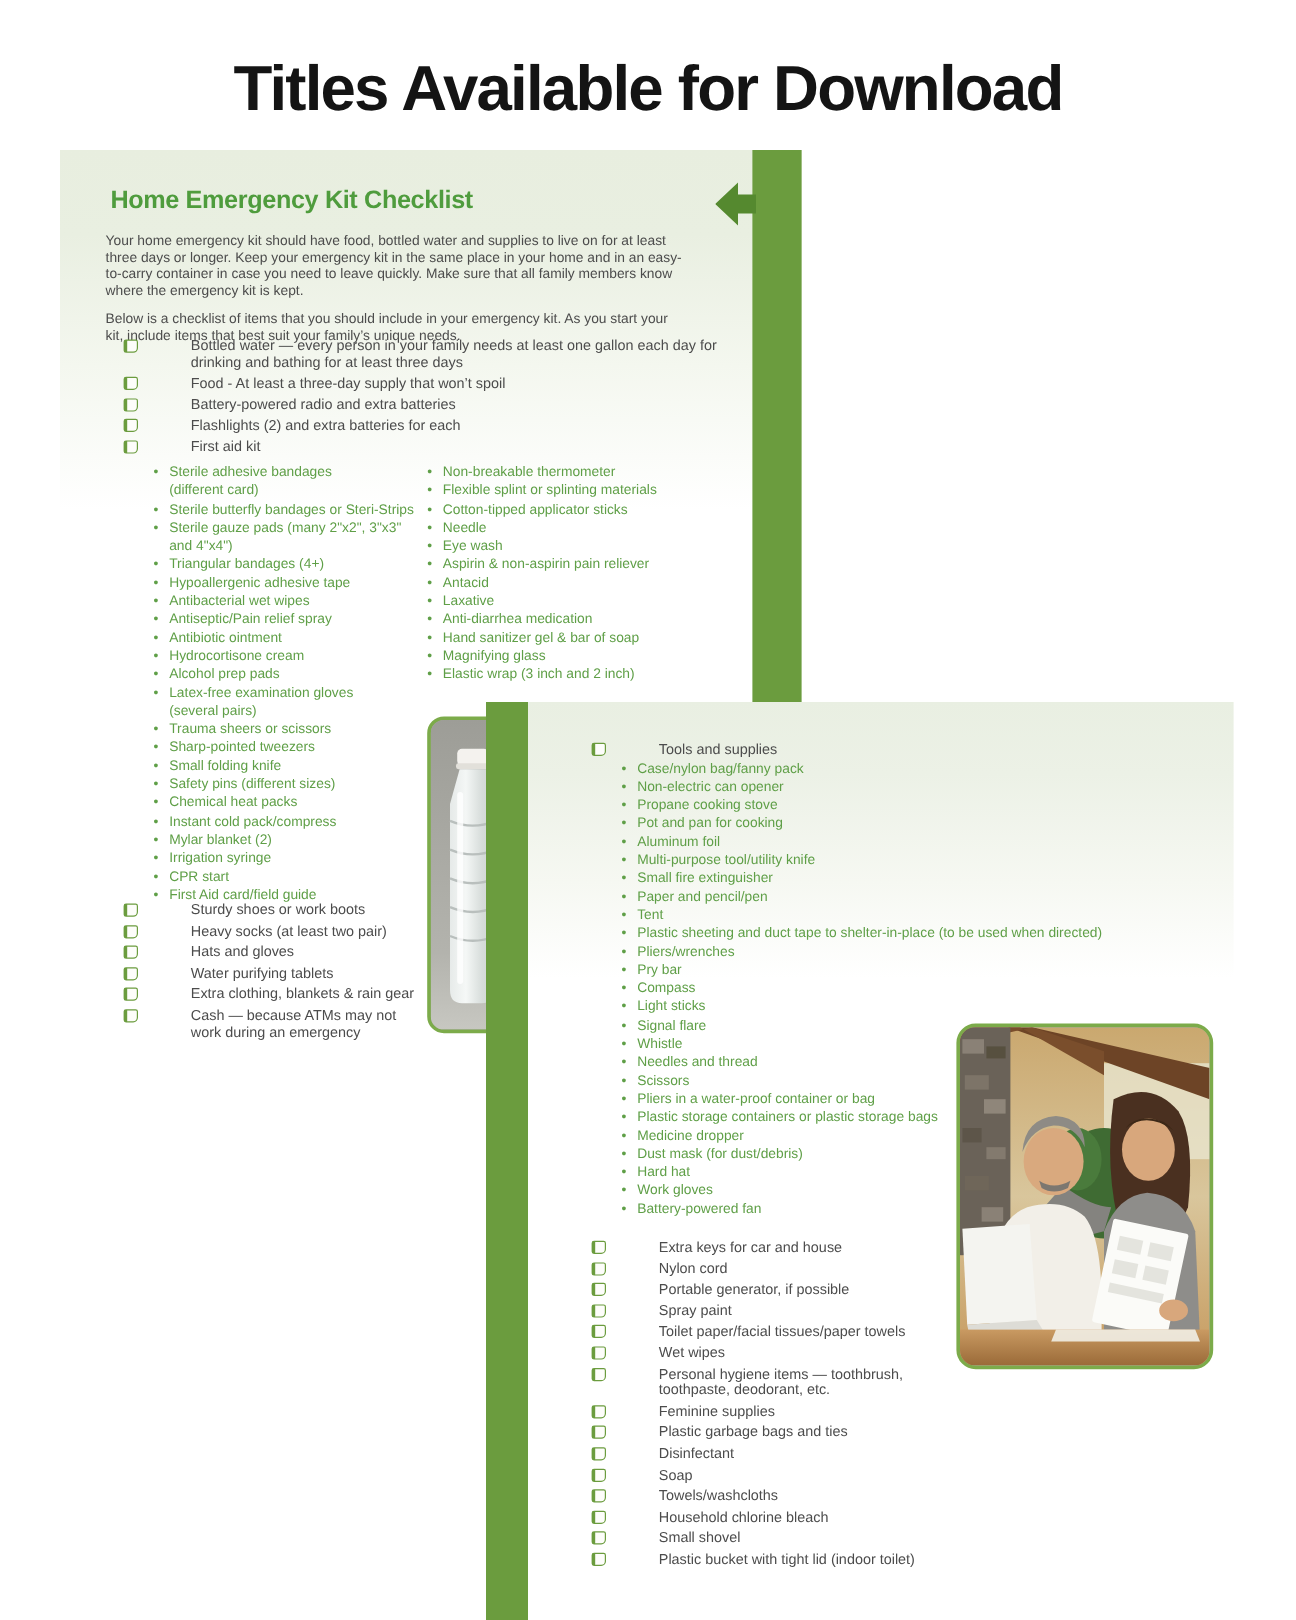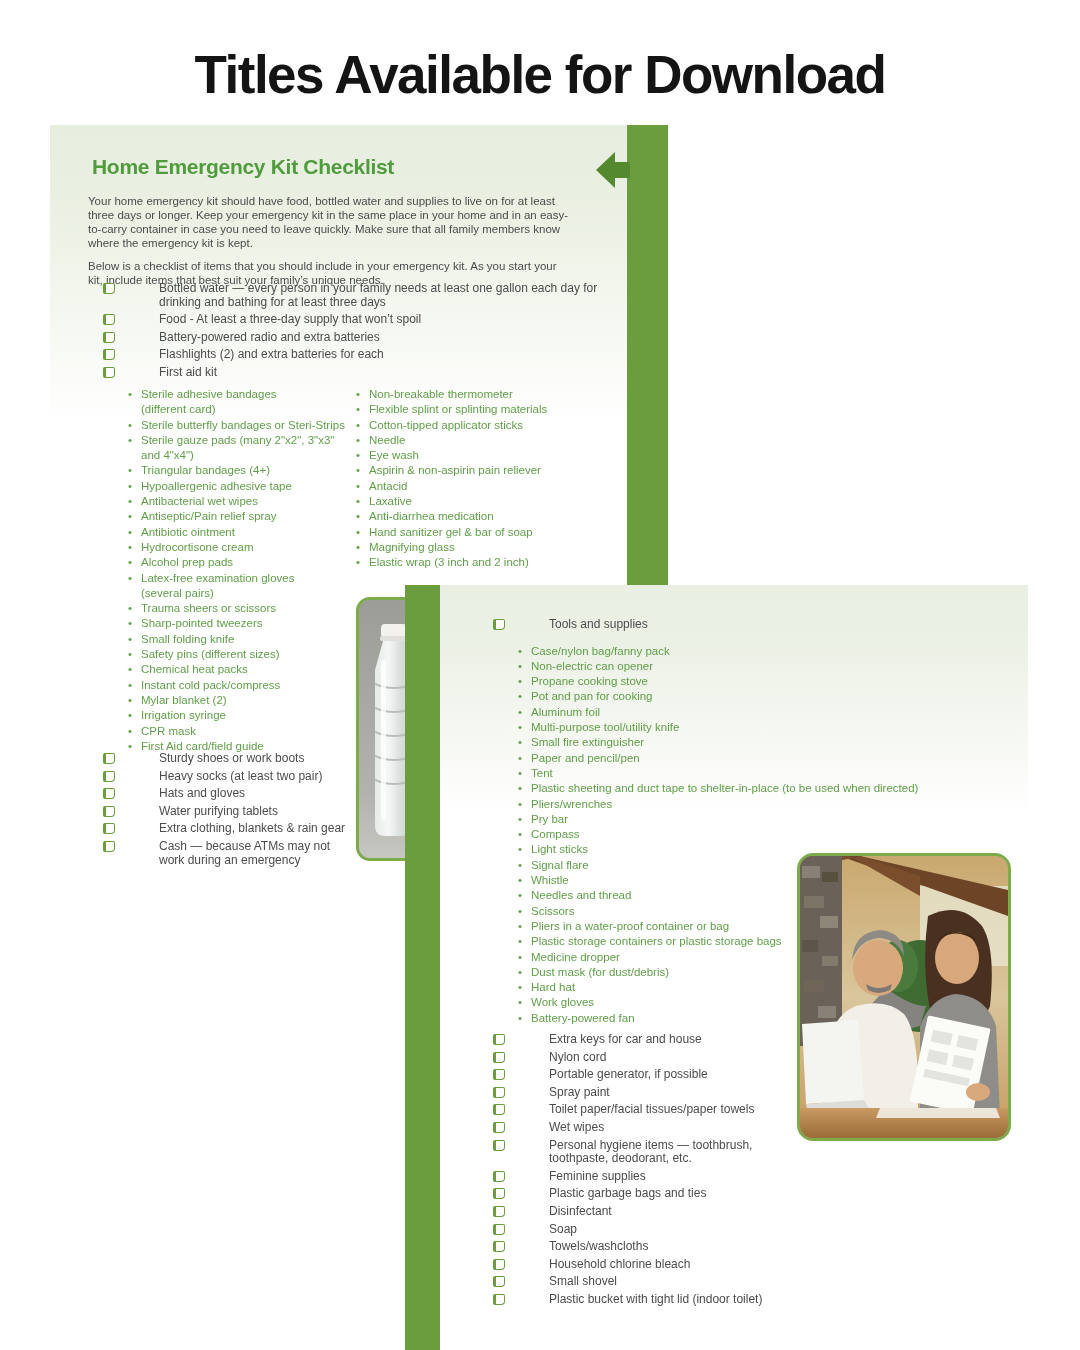--- a/index.html
+++ b/index.html
@@ -49,21 +49,21 @@
   }
   .sub li::before{content:"•";position:absolute;left:0;top:0;color:#5f9f47;}
   
   .page2{
     position:absolute;left:405px;top:585px;width:623px;height:765px;
     background:linear-gradient(180deg,#e9efe2 0px,#ecf1e6 60px,#f6f8f2 150px,#ffffff 230px);
     z-index:2;
   }
   .band-left{position:absolute;left:0;top:0;width:35px;height:765px;background:#6b9c3e;z-index:5;}
   .tools-section{position:absolute;left:88px;top:33px;width:520px;}
-  .tools-section .check-list li{margin-bottom:12px;}
+  .tools-section .check-list li{margin-bottom:2px;}
   .tools-sub{margin-left:25px;}
   .supplies-checklist{position:absolute;left:88px;top:448px;width:288px;}
   
   .photo{position:absolute;border:3px solid #7cab4a;overflow:hidden;background:#a8a8a2;}
   .bottle-photo{left:356px;top:597px;width:84px;height:258px;border-radius:14px;z-index:2;}
   .people-photo{left:797px;top:853px;width:208px;height:282px;border-radius:16px;z-index:6;}
   .photo svg{display:block;}
 </style>
 </head>
 <body>
@@ -148,21 +148,21 @@
         <li>Safety pins (different sizes)</li>
 
         <li>Chemical heat packs</li>
 
         <li>Instant cold pack/compress</li>
 
         <li>Mylar blanket (2)</li>
 
         <li>Irrigation syringe</li>
 
-        <li>CPR mask</li>
+        <li>CPR start</li>
 
         <li>First Aid card/field guide</li>
       </ul>
     <ul class="sub col-right">
 
         <li>Non-breakable thermometer</li>
 
         <li>Flexible splint or splinting materials</li>
 
         <li>Cotton-tipped applicator sticks</li>

